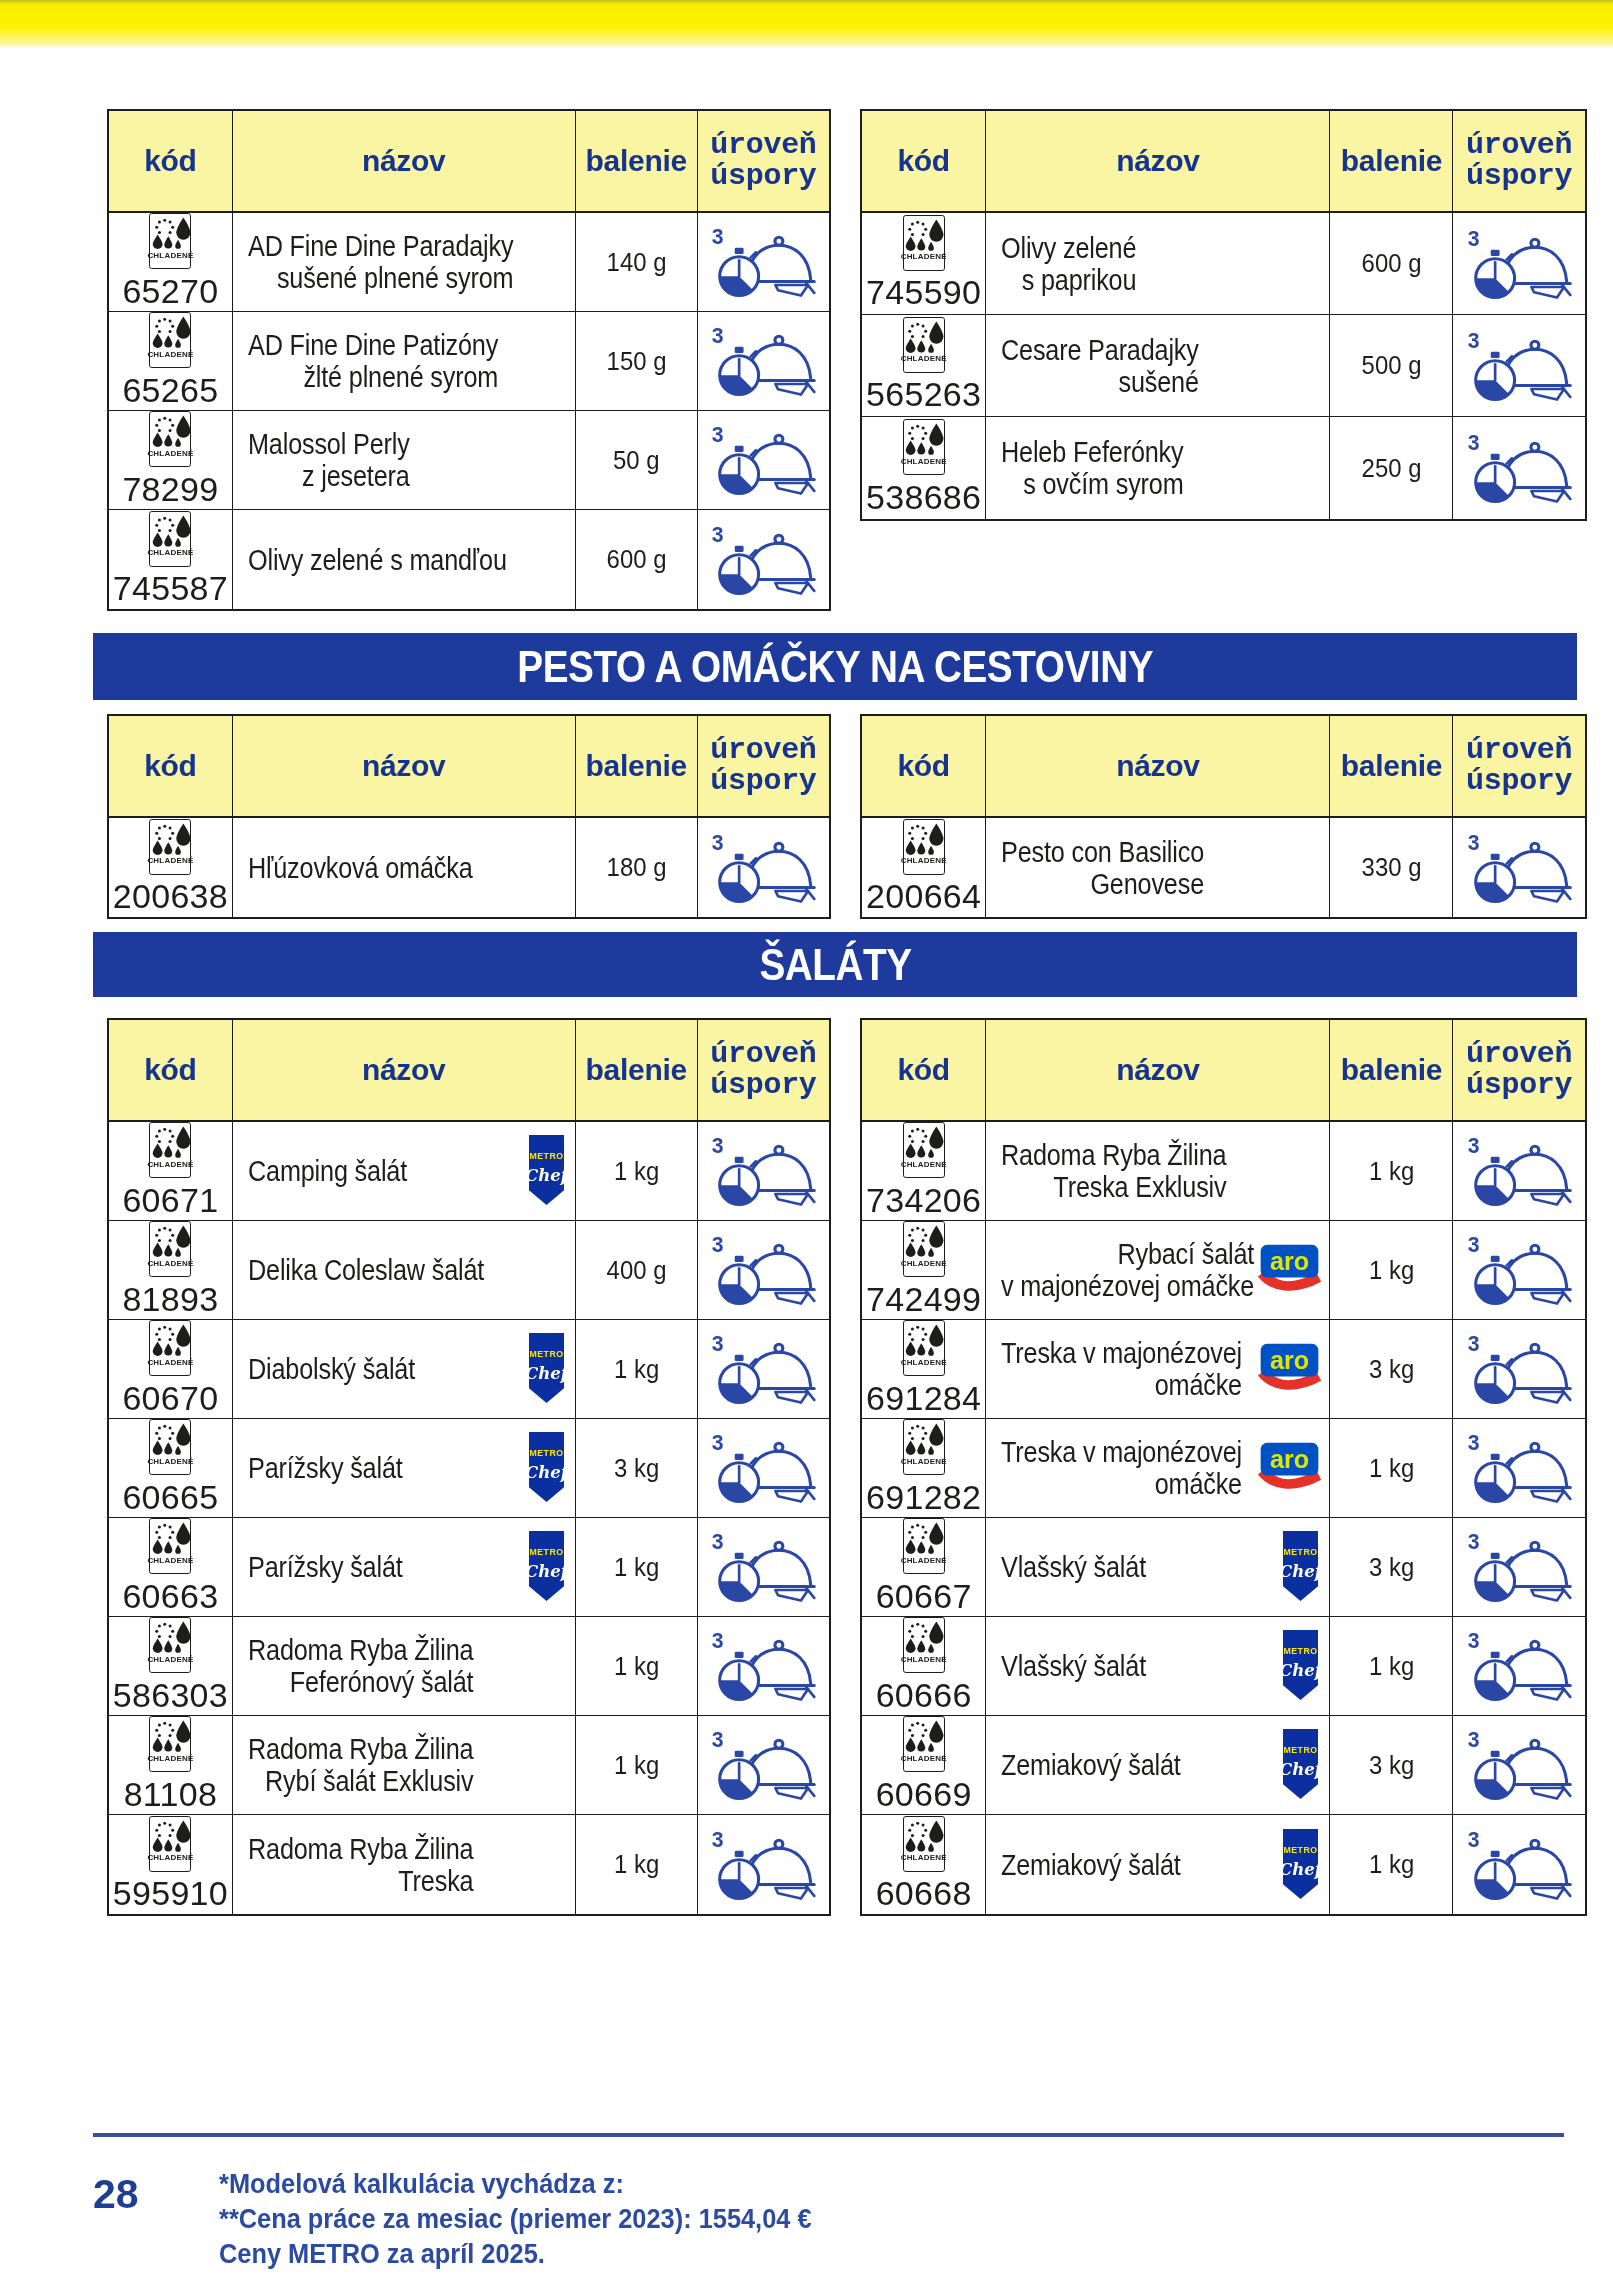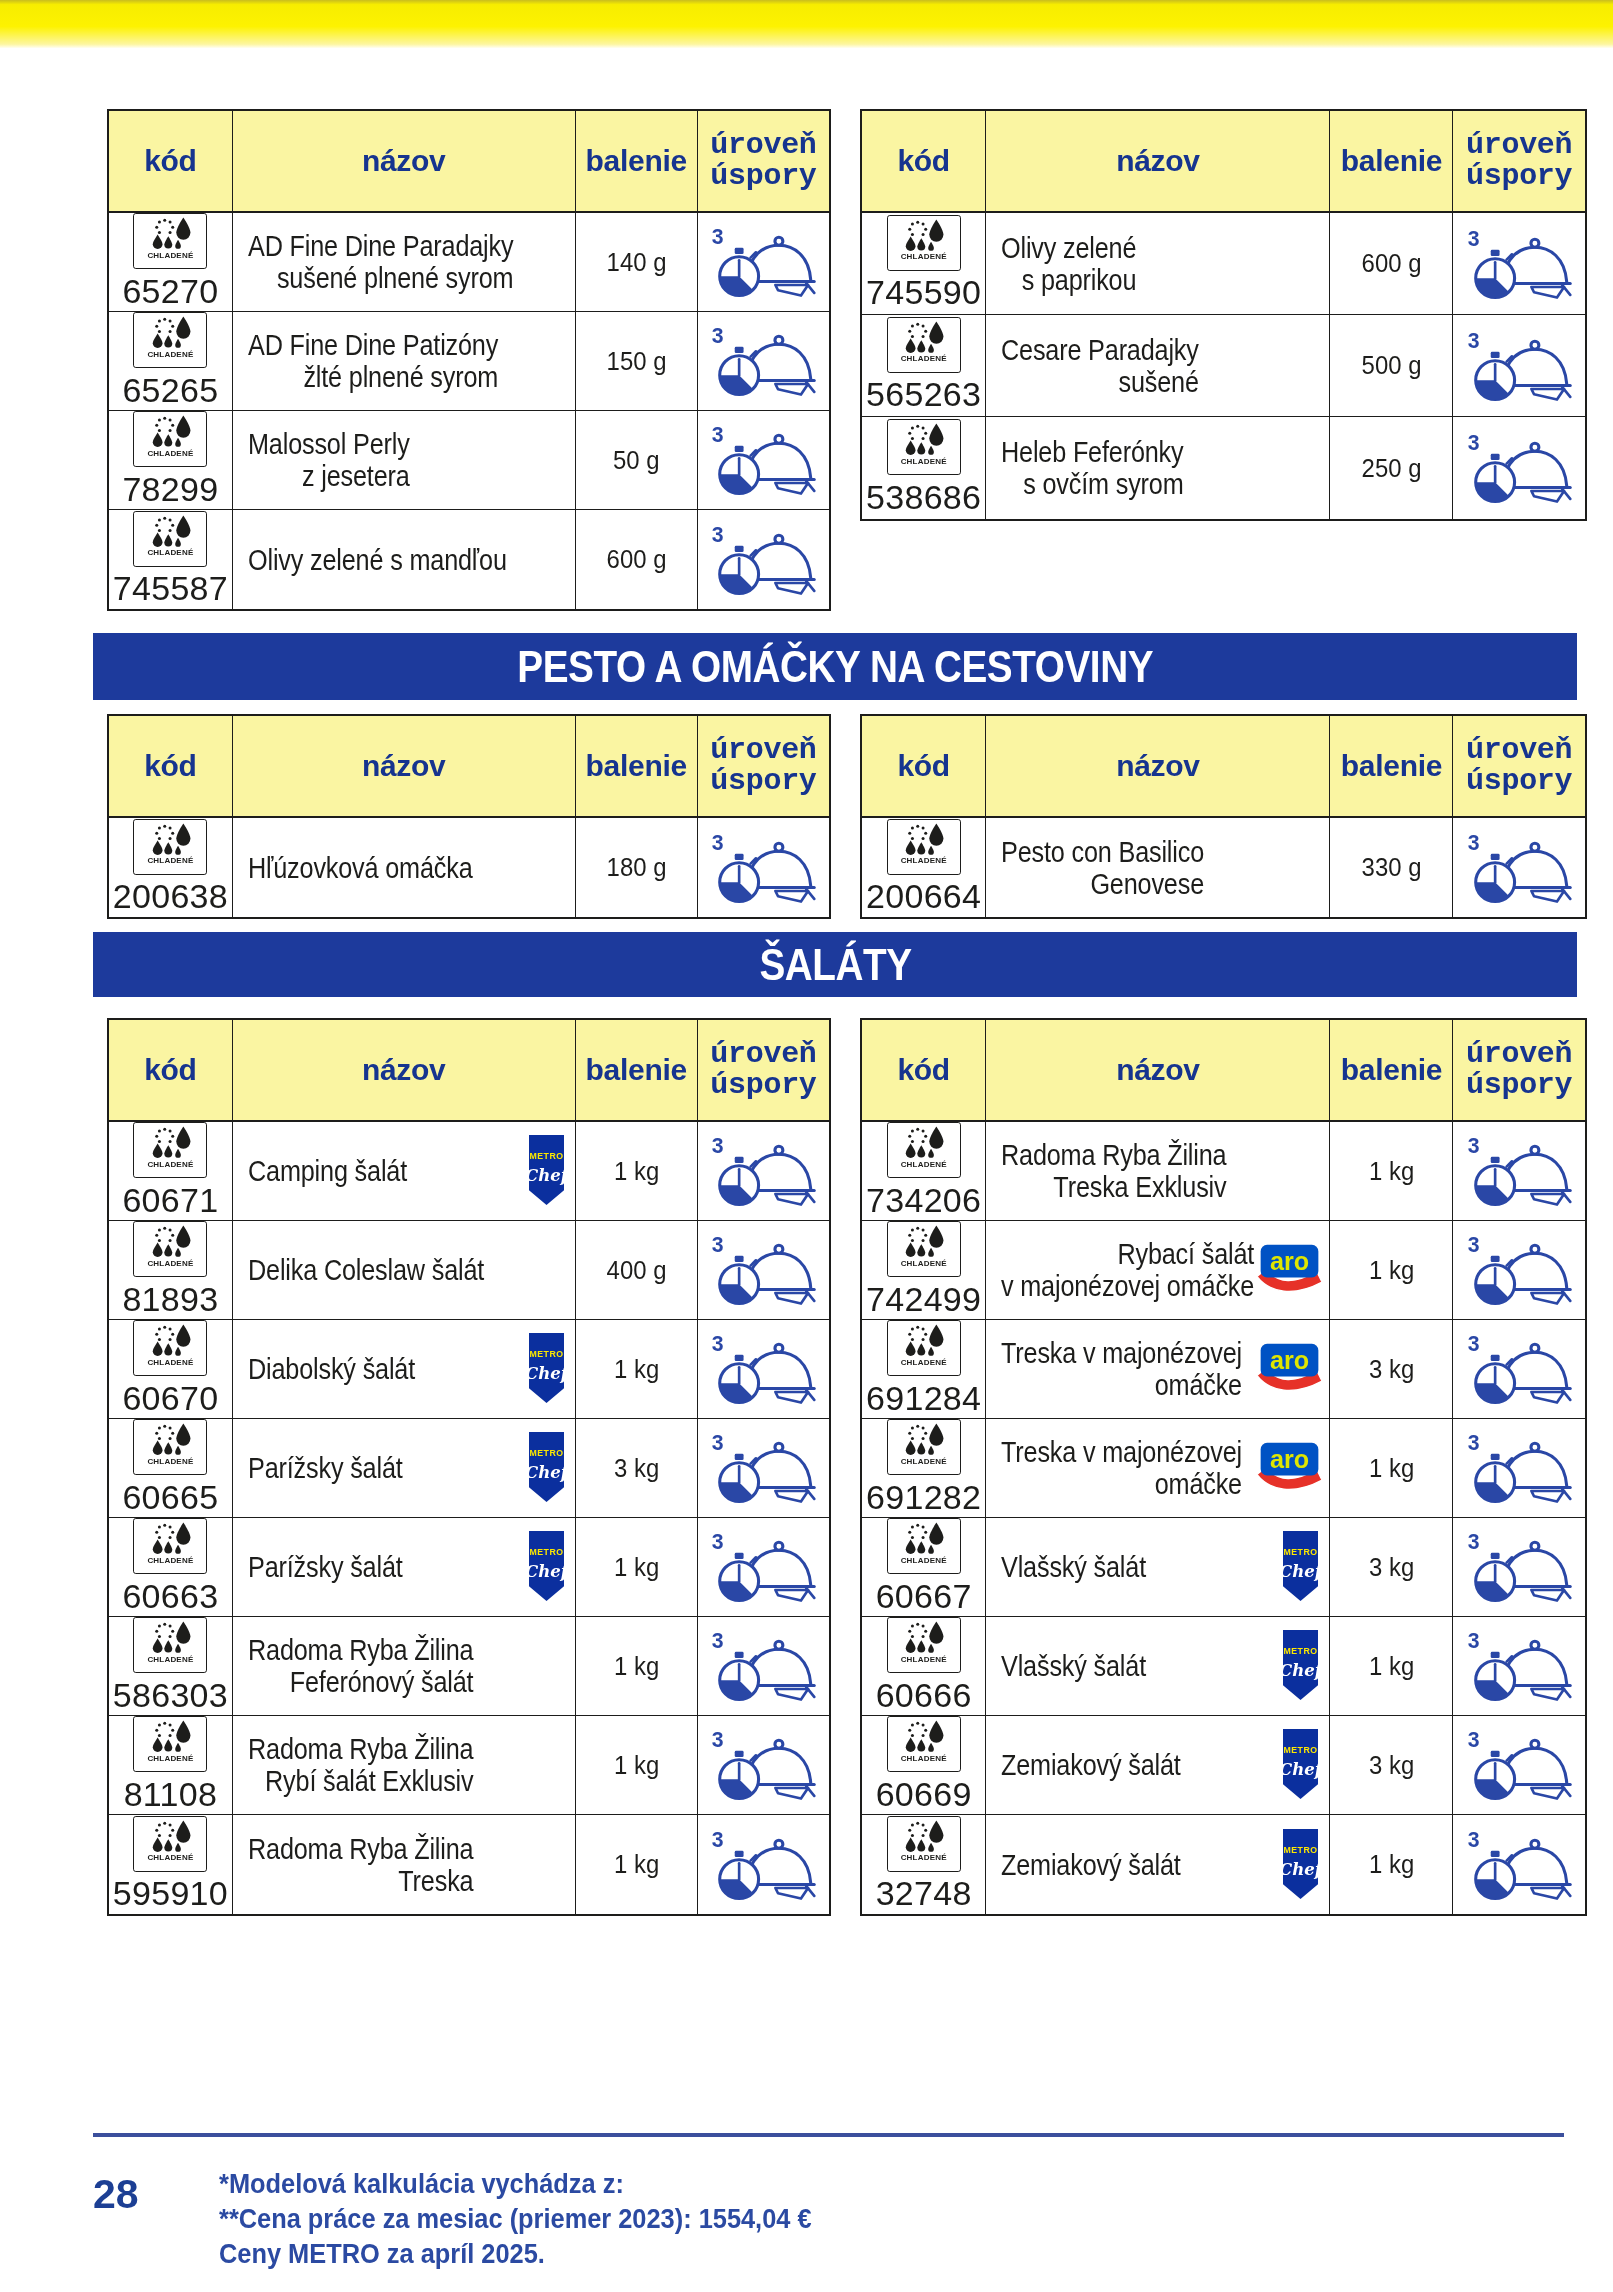--- a/index.html
+++ b/index.html
@@ -36,21 +36,21 @@
 
   .c1{width:17.2%;} .c2{width:47.6%;} .c3{width:17%;} .c4{width:18.2%;}
 
   .row{display:flex;height:99px;border-bottom:1.9px solid #1d1d1b;box-sizing:border-box;background:#fff;}
   .rows-tall .row{height:102px;}
   .row:last-child{border-bottom:none;}
   .cell{border-right:1.9px solid #1d1d1b;box-sizing:border-box;display:flex;align-items:center;position:relative;}
   .cell:last-child{border-right:none;}
 
   .cell-kod{flex-direction:column;justify-content:center;gap:0.9px;}
-  .chl-box{width:74px;height:56px;border:1.9px solid #1d1d1b;border-radius:2.8px;box-sizing:border-box;
+  .chl-box{width:42px;height:56px;border:1.9px solid #1d1d1b;border-radius:2.8px;box-sizing:border-box;
            display:flex;flex-direction:column;align-items:center;justify-content:flex-start;background:#fff;}
   .chl-box svg{width:47px;height:35px;margin-top:1.9px;}
   .chl-label{font-size:8px;font-weight:bold;color:#1d1d1b;letter-spacing:0.2px;line-height:1;margin-top:0.9px;}
   .code{font-size:34px;color:#1d1d1b;letter-spacing:0.3px;margin-top:1.9px;}
 
   .cell-nazov{padding-left:15px;text-align:right;}
   .pname{font-size:29px;color:#1d1d1b;line-height:32px;white-space:pre-line;display:inline-block;
          transform:scaleX(0.87);transform-origin:0 50%;letter-spacing:-0.2px;}
   .brand{position:absolute;top:50%;transform:translateY(-50%);display:block;}
   .brand-metro{right:11px;width:35px;height:72px;}
@@ -848,21 +848,21 @@
     </div>
   </div>
       <div class="row">
     <div class="cell cell-kod c1">
       <span class="chl-box">
         <svg viewBox="0 0 53 38">
               <use href="#sym-chladene"></use>
             </svg>
         <span class="chl-label">CHLADENÉ</span>
       </span>
-      <span class="code">32748</span>
+      <span class="code">60668</span>
     </div>
     <div class="cell cell-nazov c2">
       <span class="pname">Zemiakový šalát</span>
       <span class="brand brand-metro">
         <svg viewBox="0 0 38 78">
               <use href="#sym-metro-chef"></use>
             </svg>
       </span>
 
     </div>

